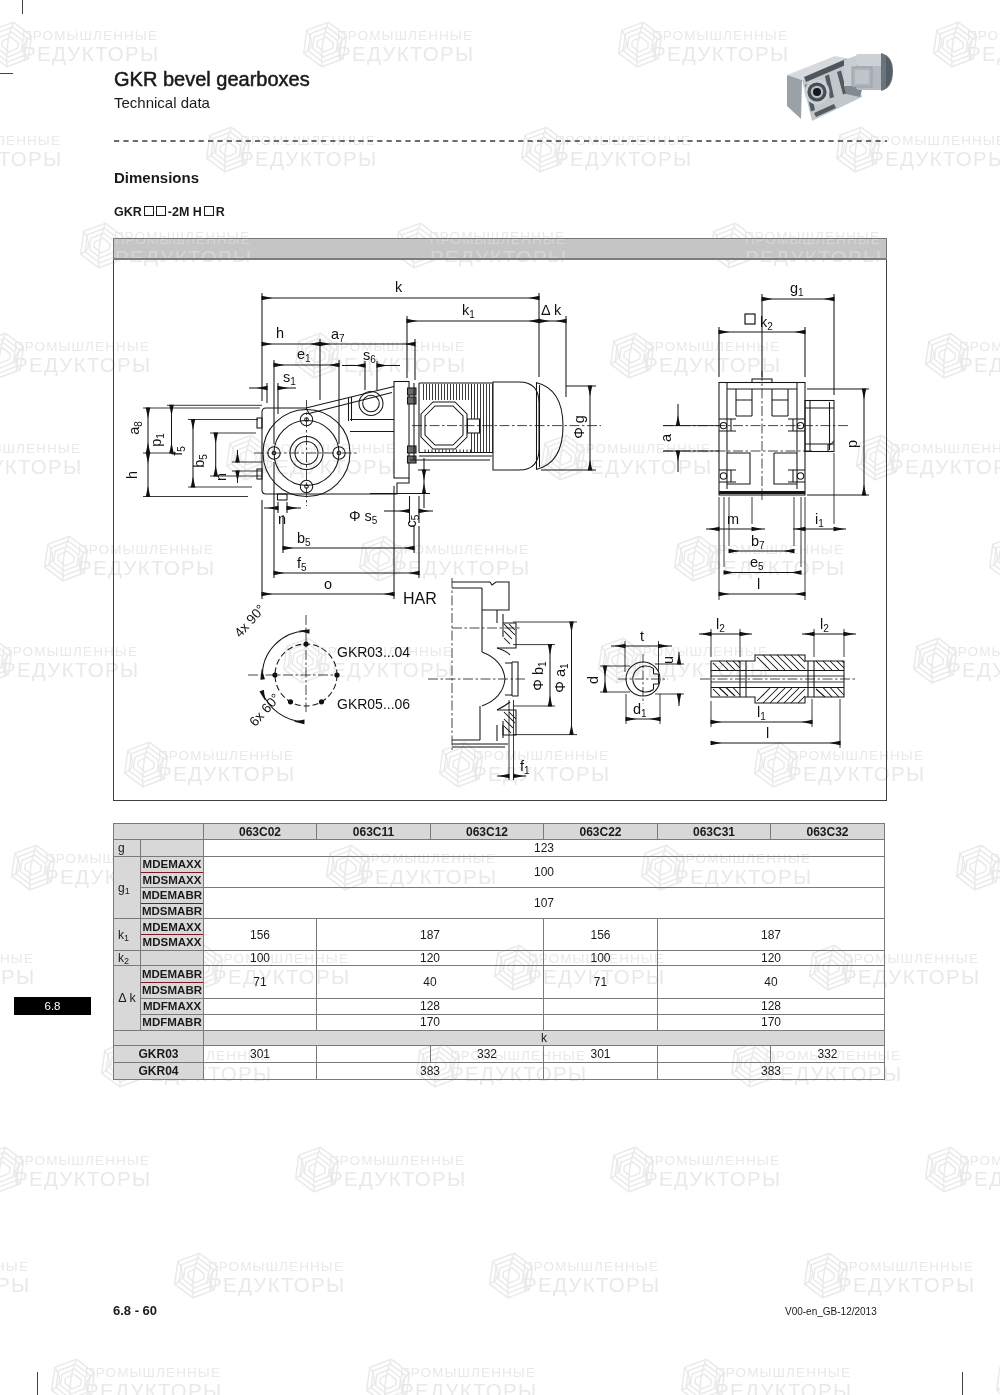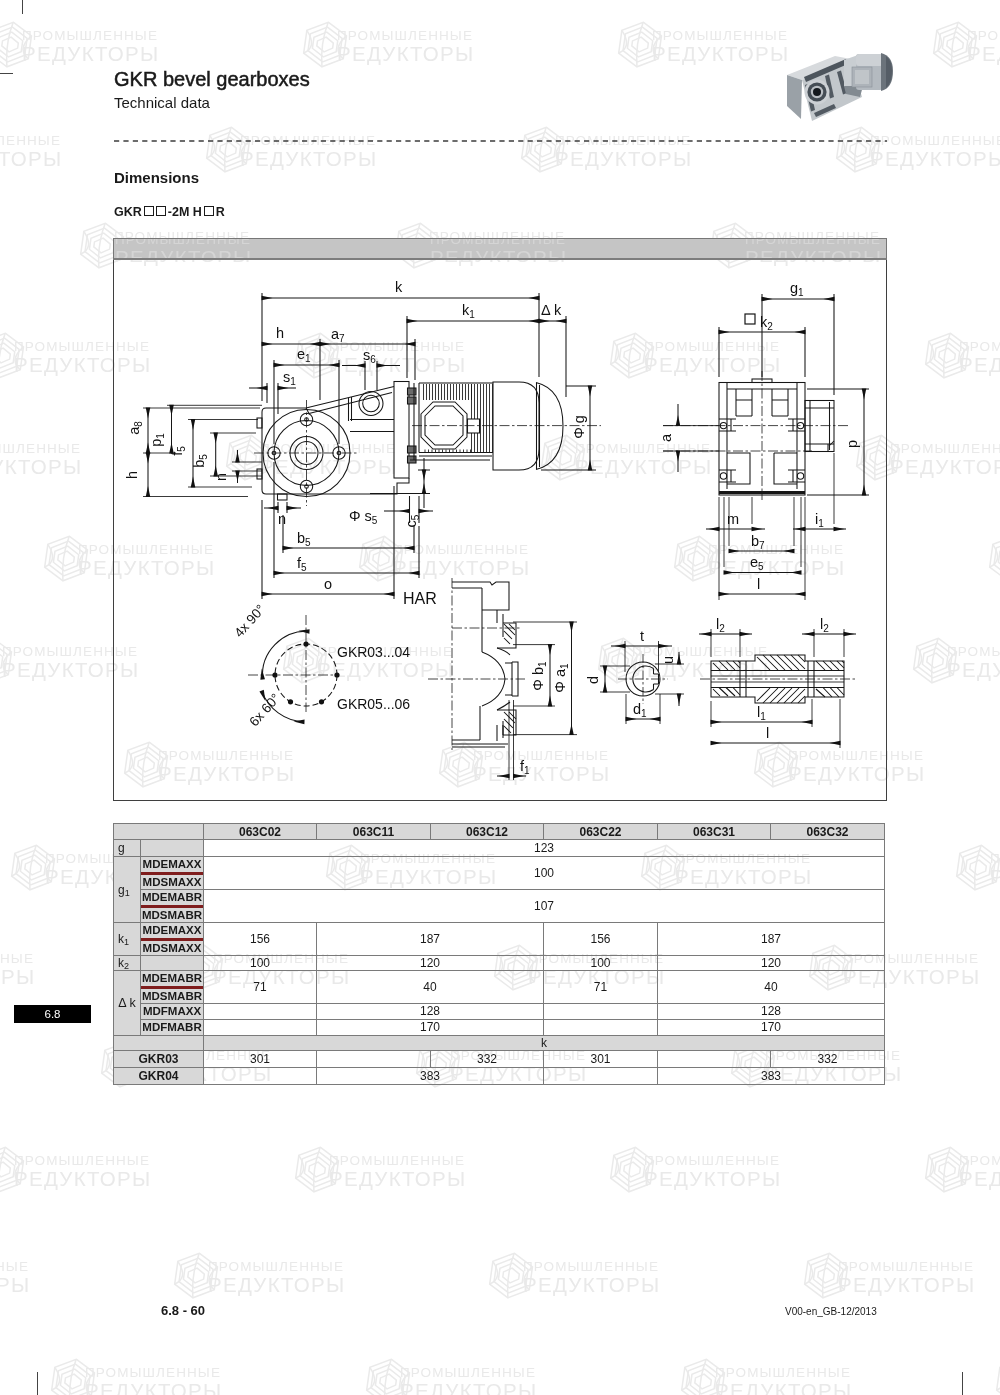--- a/index.html
+++ b/index.html
@@ -8,21 +8,21 @@
   #wmlayer{position:absolute;left:0;top:0;z-index:0;}
   .lay{position:absolute;z-index:2;}
   table.dt{border-collapse:collapse;table-layout:fixed;z-index:2;position:absolute;
            left:113px;top:823px;width:641px;font-size:12px;}
   table.dt td{border:1px solid #7a7a7a;padding:0;text-align:center;vertical-align:middle;
               overflow:hidden;white-space:nowrap;}
   td.g{background:#d8d8d8;}
   td.lb{font-weight:700;font-size:11.5px;text-align:left;padding-left:3px;line-height:14.5px;}
   td.hd{font-weight:700;}
   sub{font-size:9px;vertical-align:-2px;line-height:0;}
-  td.lb div.s2{border-top:3px solid #7f1d1d;}
+  td.lb div.s2{border-top:1px solid #7f1d1d;}
 </style>
 </head>
 <body>
 
 <svg id="wmlayer" width="1000" height="1395">
     <defs>
 <g id="wmb">
 <g stroke="#eaeaea" stroke-width="1.5" fill="none" transform="translate(-37,-8) rotate(8 25 25)">
 <path d="M25,2 L45,13 L45,36 L25,47 L5,36 L5,13 Z"></path>
 <path d="M25,7 L41,16 L41,33 L25,42 L9,33 L9,16 Z"></path>
@@ -725,17 +725,17 @@
 <tr style="height:17px">
         <td class="g hd" colspan="2">GKR04</td>
         <td></td>
         <td colspan="2">383</td>
         <td></td>
         <td colspan="2">383</td>
       </tr>
 </tbody>
   </table>
 
-<div class="lay" style="left:14px;top:997px;width:77px;height:18px;background:#000;color:#fff;font-size:11.5px;text-align:center;line-height:18px;margin-top:8px;">6.8</div>
-
-<div class="lay" style="left:113px;top:1303px;font-size:13px;font-weight:600;margin-left:48px;">6.8 - 60</div>
+<div class="lay" style="left:14px;top:997px;width:77px;height:18px;background:#000;color:#fff;font-size:11.5px;text-align:center;line-height:18px;">6.8</div>
+
+<div class="lay" style="left:113px;top:1303px;font-size:13px;font-weight:600;">6.8 - 60</div>
 
 <div class="lay" style="left:785px;top:1306px;font-size:10px;">V00-en_GB-12/2013</div>
 
 </body></html>

